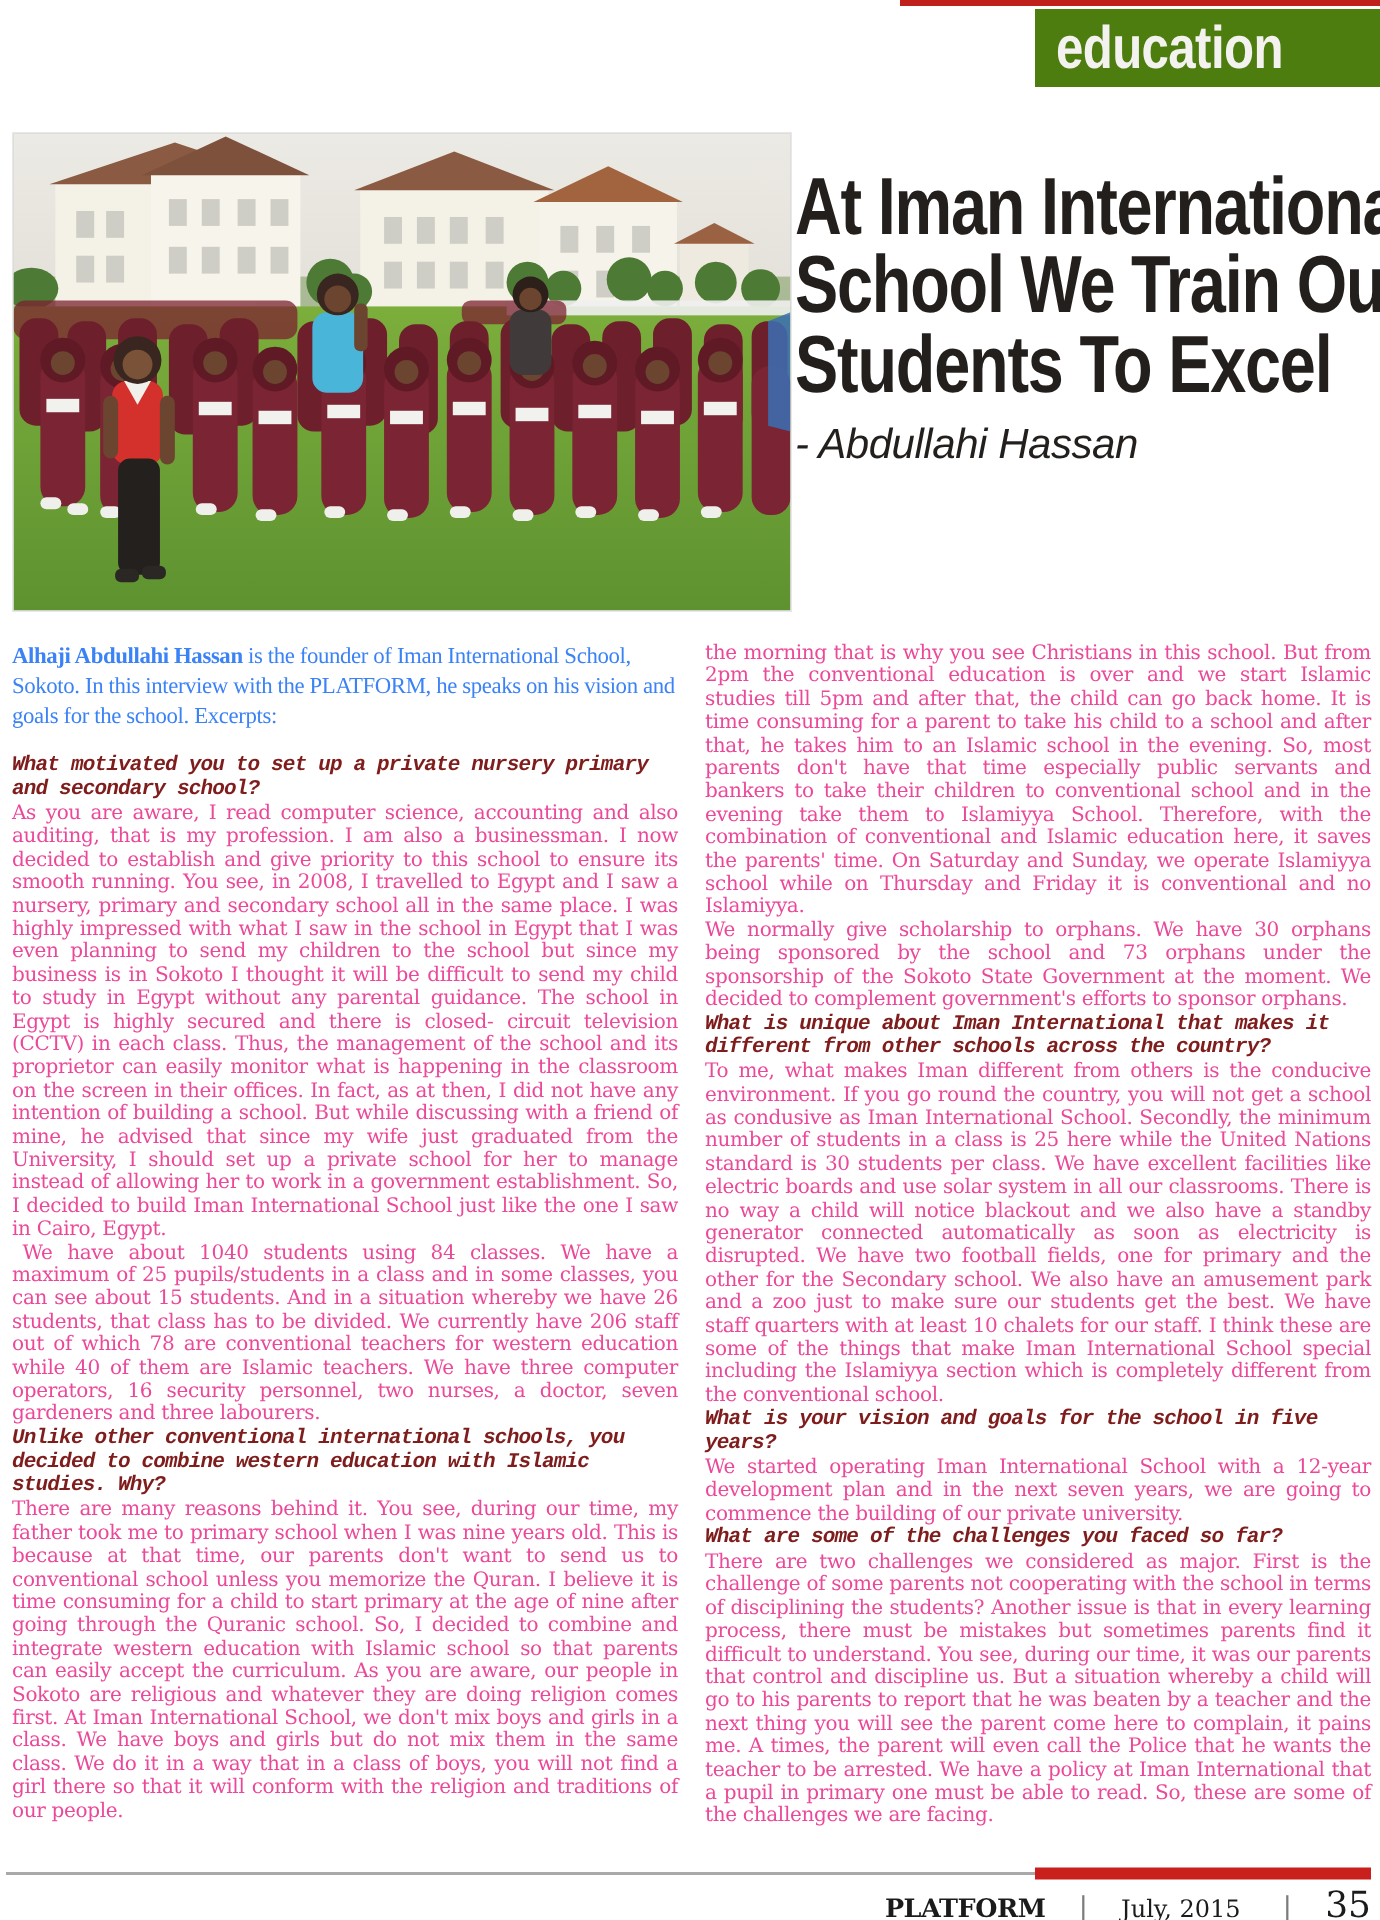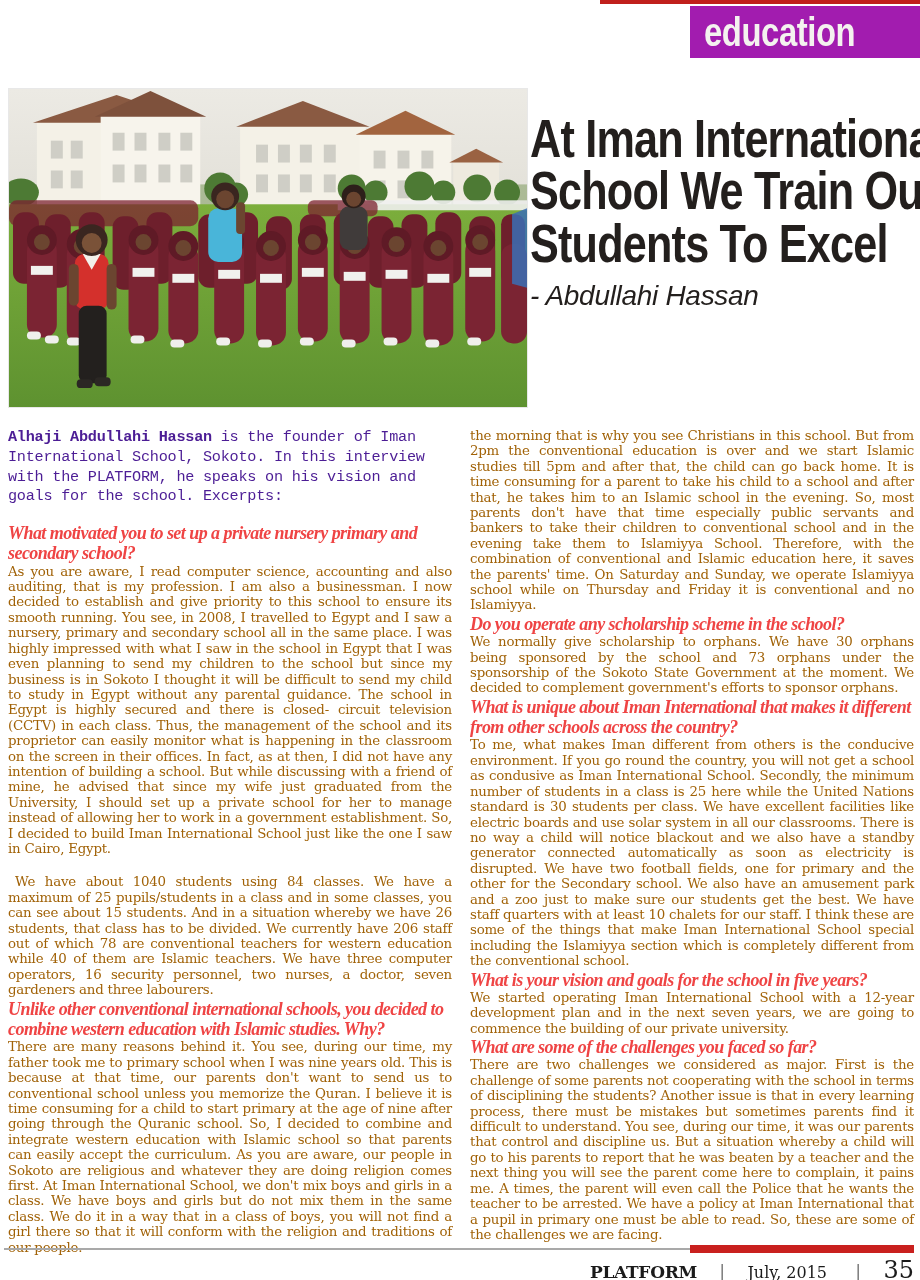--- a/index.html
+++ b/index.html
@@ -14,21 +14,21 @@
 
   
   .top-rule {
     position:absolute; left:600px; top:0px; width:320px; height:4px;
     background:#c0201c;
   }
 
   
   .section-banner {
     position:absolute; left:690px; top:6px; width:230px; height:52px;
-    background:#a21caf;
+    background:#4d7c0f;
     display:flex; align-items:center; justify-content:flex-start;
     padding-left:14px;
     overflow:hidden;
   }
   .section-banner .label {
     color:#f4f2ef;
     font-family:"Liberation Sans", sans-serif;
     font-weight:bold;
     font-size:40px;
     letter-spacing:-0.5px;
@@ -74,52 +74,52 @@
   }
 
   
   .columns {
     position:absolute; left:8px; top:428px; width:906px; height:810px;
     display:flex; gap:18px;
   }
   .col { width:444px; }
 
   .standfirst {
-    font-family:Liberation Mono, monospace;
+    font-family:Liberation Serif, serif;
     font-size:15.2px;
     line-height:1.30;
-    color:#4c1d95;
+    color:#3b82f6;
     margin:0 0 16px 0;
     text-align:left;
     letter-spacing:-0.25px;
   }
   .standfirst b { font-weight:bold; }
 
   .question {
-    color:#ef4444;
-    font-family:Liberation Serif, serif;
+    color:#7f1d1d;
+    font-family:Liberation Mono, monospace;
     font-weight:bold;
     font-style:italic;
-    font-size:18px;
+    font-size:14px;
     line-height:1.13;
     margin:1px 0 0 0;
     letter-spacing:-0.55px;
   }
 
   .answer {
     font-family:"DejaVu Serif", serif;
     font-size:13.35px;
     line-height:1.155;
-    color:#a16207;
+    color:#ec4899;
     text-align:justify;
     margin:0 0 0 0;
     letter-spacing:-0.22px;
     hyphens:none;
   }
-  .answer.indent { text-indent:7px;margin-top:18px; }
+  .answer.indent { text-indent:7px; }
 
   
   .footer-rule-gray {
     position:absolute; left:4px; top:1248px; width:908px; height:2px;
     background:#a9a9a9;
   }
   .footer-rule-red {
     position:absolute; left:690px; top:1245px; width:224px; height:8px;
     background:#c9201e;
   }
@@ -363,21 +363,20 @@
 
       <p class="question">What motivated you to set up a private nursery primary and secondary school?</p>
       <p class="answer">As you are aware, I read computer science, accounting and also auditing, that is my profession. I am also a businessman. I now decided to establish and give priority to this school to ensure its smooth running. You see, in 2008, I travelled to Egypt and I saw a nursery, primary and secondary school all in the same place. I was highly impressed with what I saw in the school in Egypt that I was even planning to send my children to the school but since my business is in Sokoto I thought it will be difficult to send my child to study in Egypt without any parental guidance. The school in Egypt is highly secured and there is closed- circuit television (CCTV) in each class. Thus, the management of the school and its proprietor can easily monitor what is happening in the classroom on the screen in their offices. In fact, as at then, I did not have any intention of building a school. But while discussing with a friend of mine, he advised that since my wife just graduated from the University, I should set up a private school for her to manage instead of allowing her to work in a government establishment. So, I decided to build Iman International School just like the one I saw in Cairo, Egypt.</p>
       <p class="answer indent">We have about 1040 students using 84 classes. We have a maximum of 25 pupils/students in a class and in some classes, you can see about 15 students. And in a situation whereby we have 26 students, that class has to be divided. We currently have 206 staff out of which 78 are conventional teachers for western education while 40 of them are Islamic teachers. We have three computer operators, 16 security personnel, two nurses, a doctor, seven gardeners and three labourers.</p>
       <p class="question">Unlike other conventional international schools, you decided to combine western education with Islamic studies. Why?</p>
       <p class="answer">There are many reasons behind it. You see, during our time, my father took me to primary school when I was nine years old. This is because at that time, our parents don't want to send us to conventional school unless you memorize the Quran. I believe it is time consuming for a child to start primary at the age of nine after going through the Quranic school. So, I decided to combine and integrate western education with Islamic school so that parents can easily accept the curriculum. As you are aware, our people in Sokoto are religious and whatever they are doing religion comes first. At Iman International School, we don't mix boys and girls in a class. We have boys and girls but do not mix them in the same class. We do it in a way that in a class of boys, you will not find a girl there so that it will conform with the religion and traditions of our people.</p>
     </div>
 
     <div class="col">
       <p class="answer">the morning that is why you see Christians in this school. But from 2pm the conventional education is over and we start Islamic studies till 5pm and after that, the child can go back home. It is time consuming for a parent to take his child to a school and after that, he takes him to an Islamic school in the evening. So, most parents don't have that time especially public servants and bankers to take their children to conventional school and in the evening take them to Islamiyya School. Therefore, with the combination of conventional and Islamic education here, it saves the parents' time. On Saturday and Sunday, we operate Islamiyya school while on Thursday and Friday it is conventional and no Islamiyya.</p>
-      <p class="question">Do you operate any scholarship scheme in the school?</p>
       <p class="answer">We normally give scholarship to orphans. We have 30 orphans being sponsored by the school and 73 orphans under the sponsorship of the Sokoto State Government at the moment. We decided to complement government's efforts to sponsor orphans.</p>
       <p class="question">What is unique about Iman International that makes it different from other schools across the country?</p>
       <p class="answer">To me, what makes Iman different from others is the conducive environment. If you go round the country, you will not get a school as condusive as Iman International School. Secondly, the minimum number of students in a class is 25 here while the United Nations standard is 30 students per class. We have excellent facilities like electric boards and use solar system in all our classrooms. There is no way a child will notice blackout and we also have a standby generator connected automatically as soon as electricity is disrupted. We have two football fields, one for primary and the other for the Secondary school. We also have an amusement park and a zoo just to make sure our students get the best. We have staff quarters with at least 10 chalets for our staff. I think these are some of the things that make Iman International School special including the Islamiyya section which is completely different from the conventional school.</p>
       <p class="question">What is your vision and goals for the school in five years?</p>
       <p class="answer">We started operating Iman International School with a 12-year development plan and in the next seven years, we are going to commence the building of our private university.</p>
       <p class="question">What are some of the challenges you faced so far?</p>
       <p class="answer">There are two challenges we considered as major. First is the challenge of some parents not cooperating with the school in terms of disciplining the students? Another issue is that in every learning process, there must be mistakes but sometimes parents find it difficult to understand. You see, during our time, it was our parents that control and discipline us. But a situation whereby a child will go to his parents to report that he was beaten by a teacher and the next thing you will see the parent come here to complain, it pains me. A times, the parent will even call the Police that he wants the teacher to be arrested. We have a policy at Iman International that a pupil in primary one must be able to read. So, these are some of the challenges we are facing.</p>
     </div>
 
   </div>

